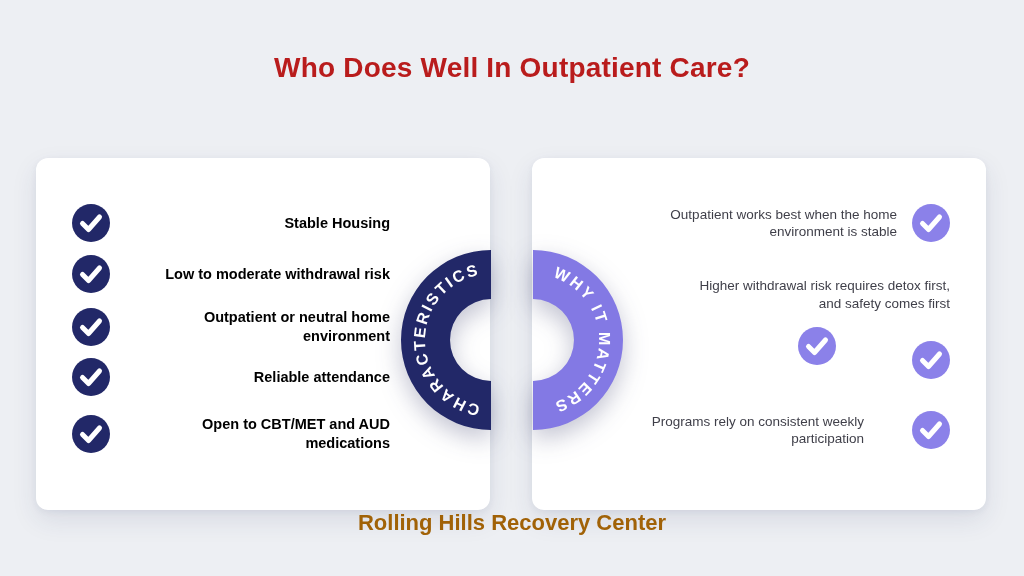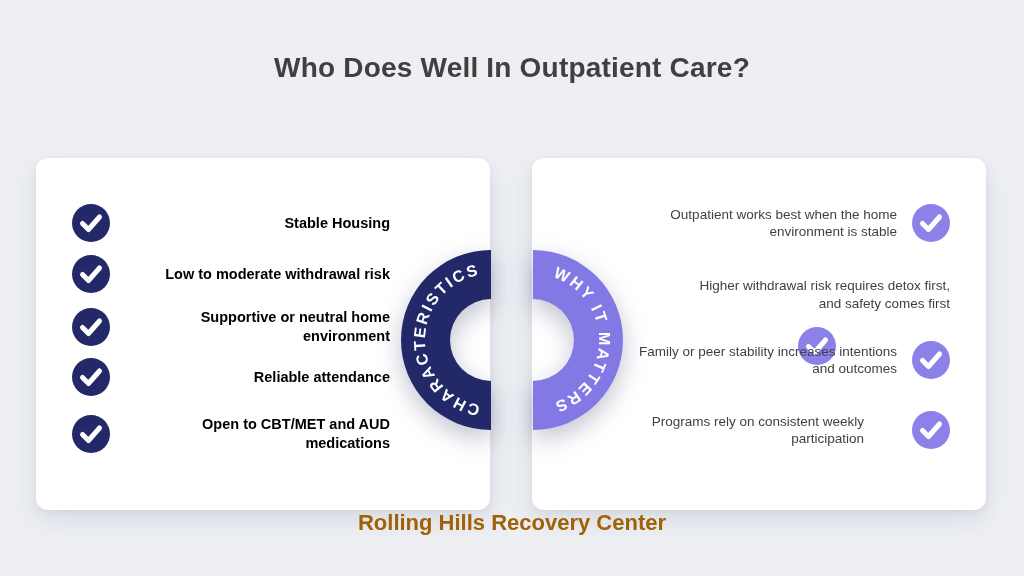--- a/index.html
+++ b/index.html
@@ -13,21 +13,21 @@
   .canvas { position: absolute; inset: 0; }
 
   .page-title {
     position: absolute;
     top: 52px; left: 0; width: 1024px;
     margin: 0;
     text-align: center;
     font-size: 28px;
     font-weight: 800;
     letter-spacing: 0.2px;
-    color: #404040;
+    color: #b91c1c;
   }
 
   .card {
     position: absolute;
     top: 158px;
     width: 454px; height: 352px;
     background: #ffffff;
     border-radius: 12px;
     box-shadow: 0 10px 26px rgba(40, 45, 95, 0.10), 0 2px 6px rgba(40, 45, 95, 0.06);
   }
@@ -124,21 +124,21 @@
         <path d="M 10.5 19.5 L 16.5 25.5 L 27.5 13" fill="none" stroke="#ffffff" stroke-width="5" stroke-linecap="round" stroke-linejoin="round"></path>
       </svg>
       <p class="item-text-left">Low to moderate withdrawal risk</p>
     </div>
 
     <div class="row row-left l3">
       <svg class="check-badge" viewBox="0 0 38 38">
         <circle cx="19" cy="19" r="19" fill="#222868"></circle>
         <path d="M 10.5 19.5 L 16.5 25.5 L 27.5 13" fill="none" stroke="#ffffff" stroke-width="5" stroke-linecap="round" stroke-linejoin="round"></path>
       </svg>
-      <p class="item-text-left">Supportive or neutral home environment</p>
+      <p class="item-text-left">Outpatient or neutral home environment</p>
     </div>
 
     <div class="row row-left l4">
       <svg class="check-badge" viewBox="0 0 38 38">
         <circle cx="19" cy="19" r="19" fill="#222868"></circle>
         <path d="M 10.5 19.5 L 16.5 25.5 L 27.5 13" fill="none" stroke="#ffffff" stroke-width="5" stroke-linecap="round" stroke-linejoin="round"></path>
       </svg>
       <p class="item-text-left">Reliable attendance</p>
     </div>
 
@@ -164,21 +164,20 @@
 
     <div class="row row-right r2">
       <p class="item-text-right">Higher withdrawal risk requires detox first, and safety comes first</p>
       <svg class="check-badge" viewBox="0 0 38 38">
         <circle cx="19" cy="19" r="19" fill="#8b81e9"></circle>
         <path d="M 10.5 19.5 L 16.5 25.5 L 27.5 13" fill="none" stroke="#ffffff" stroke-width="5" stroke-linecap="round" stroke-linejoin="round"></path>
       </svg>
     </div>
 
     <div class="row row-right r3">
-      <p class="item-text-right">Family or peer stability increases intentions and outcomes</p>
       <svg class="check-badge" viewBox="0 0 38 38">
         <circle cx="19" cy="19" r="19" fill="#8b81e9"></circle>
         <path d="M 10.5 19.5 L 16.5 25.5 L 27.5 13" fill="none" stroke="#ffffff" stroke-width="5" stroke-linecap="round" stroke-linejoin="round"></path>
       </svg>
     </div>
 
     <div class="row row-right r4">
       <p class="item-text-right">Programs rely on consistent weekly participation</p>
       <svg class="check-badge" viewBox="0 0 38 38">
         <circle cx="19" cy="19" r="19" fill="#8b81e9"></circle>

